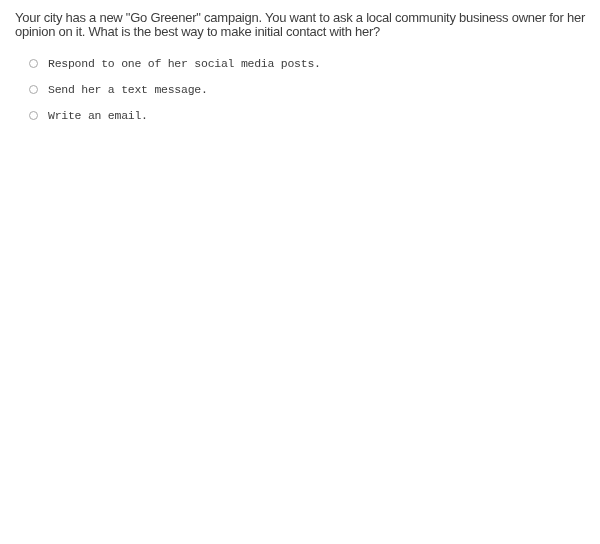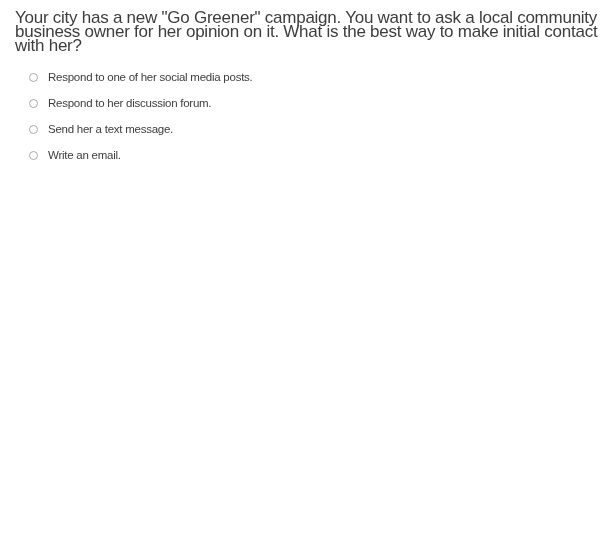--- a/index.html
+++ b/index.html
@@ -5,28 +5,29 @@
   * { margin: 0; padding: 0; box-sizing: border-box; }
   html, body {
     width: 600px;
     height: 544px;
     background: #ffffff;
     font-family: "Liberation Sans", sans-serif;
     overflow: hidden;
   }
   .question {
     padding: 11px 0 0 15px;
-    font-size: 17px;
+    font-size: 13px;
     line-height: 14px;
     letter-spacing: -0.25px;
     color: #3d3d3d;
   }
   .options {
     margin-top: 18px;
     padding-left: 29px;
+    font-family: Liberation Mono, monospace;
   }
   .option-row {
     display: flex;
     align-items: center;
     height: 13px;
     margin-bottom: 13px;
     cursor: pointer;
   }
   .radio-circle {
     width: 9px;
@@ -49,24 +50,20 @@
 
 <div class="question">Your city has a new "Go Greener" campaign. You want to ask a local community business owner for her opinion on it. What is the best way to make initial contact with her?</div>
 
 <div class="options">
 
   <div class="option-row">
     <span class="radio-circle"></span>
     <span class="option-label">Respond to one of her social media posts.</span>
   </div>
 
-  <div class="option-row">
-    <span class="radio-circle"></span>
-    <span class="option-label">Respond to her discussion forum.</span>
-  </div>
 
   <div class="option-row">
     <span class="radio-circle"></span>
     <span class="option-label">Send her a text message.</span>
   </div>
 
   <div class="option-row">
     <span class="radio-circle"></span>
     <span class="option-label">Write an email.</span>
   </div>

